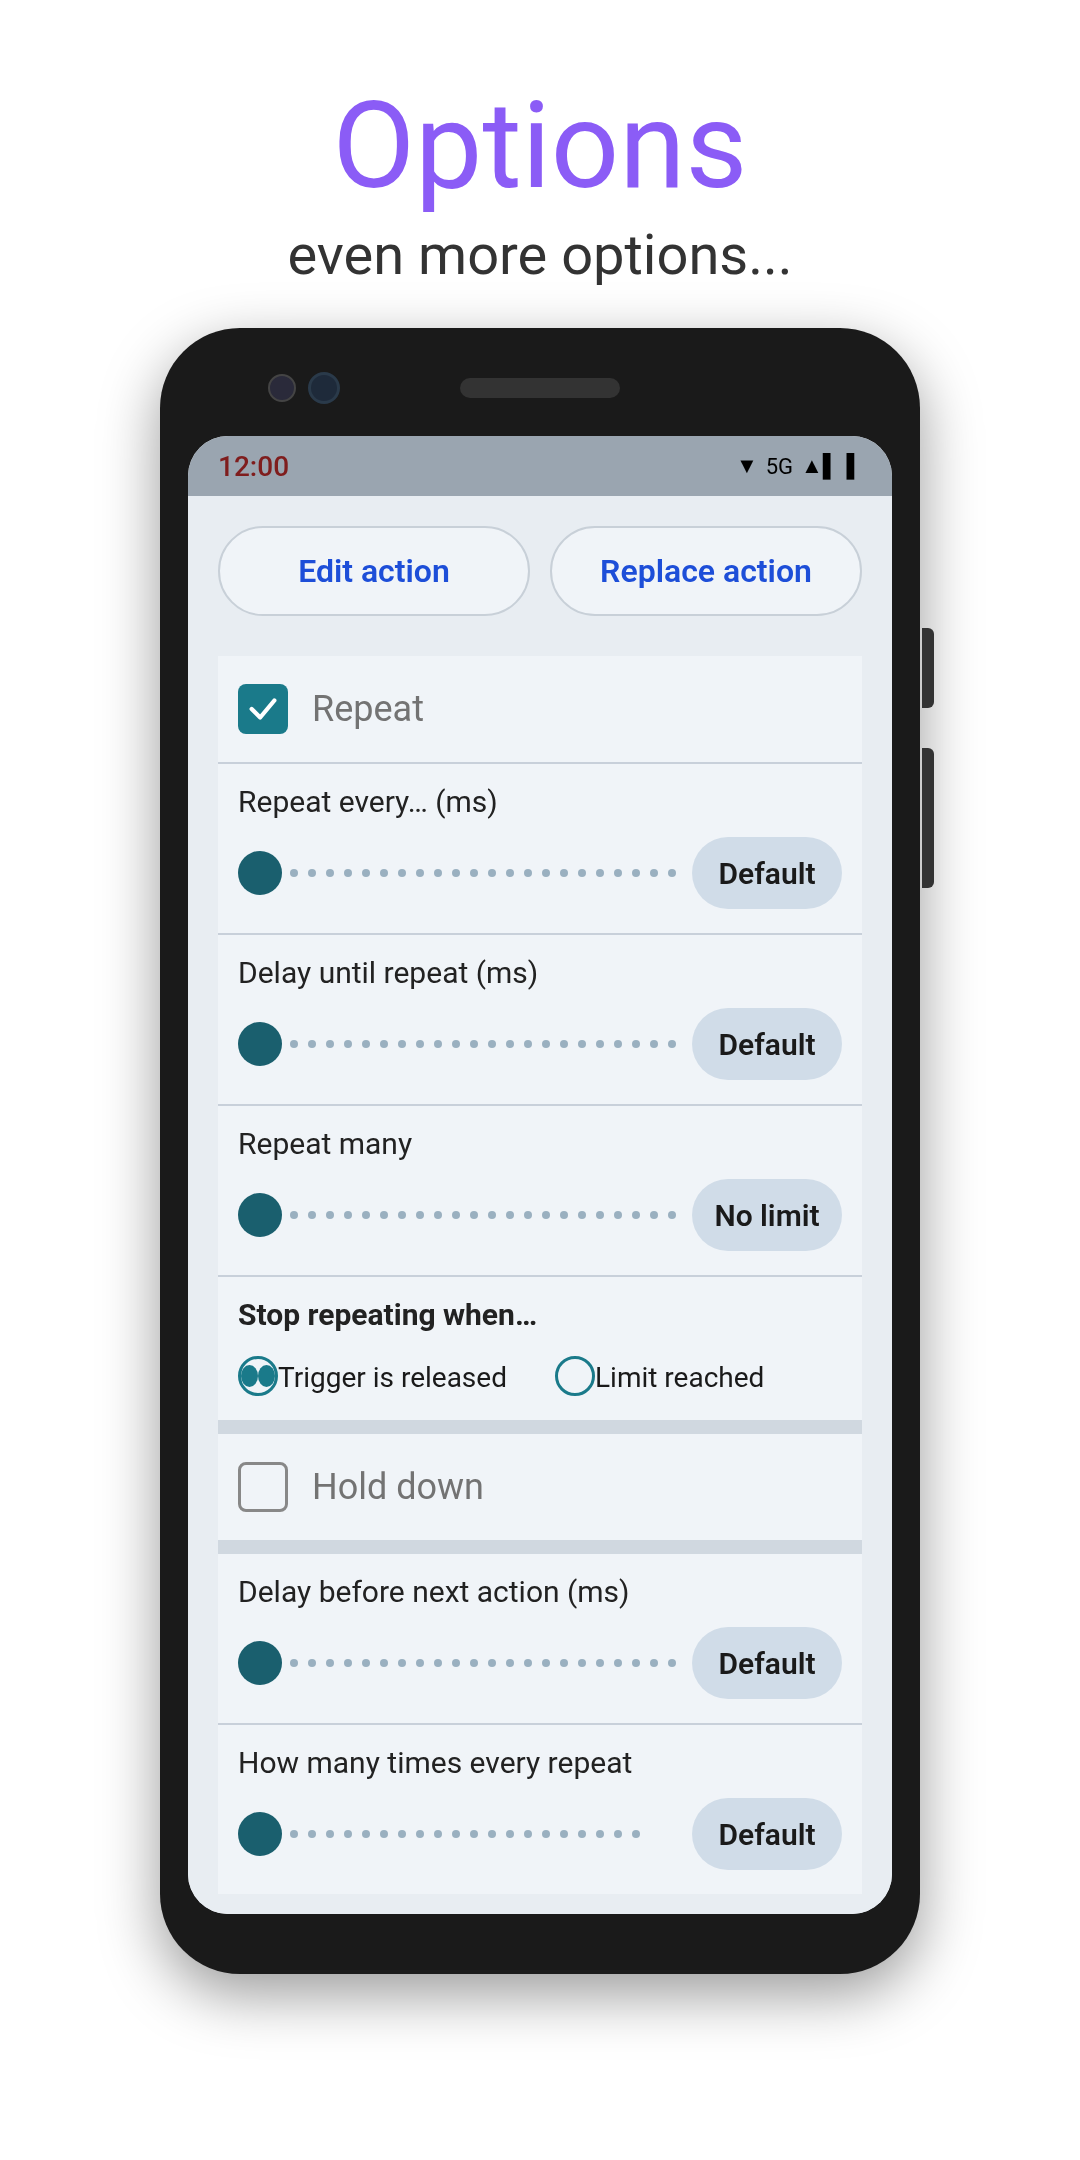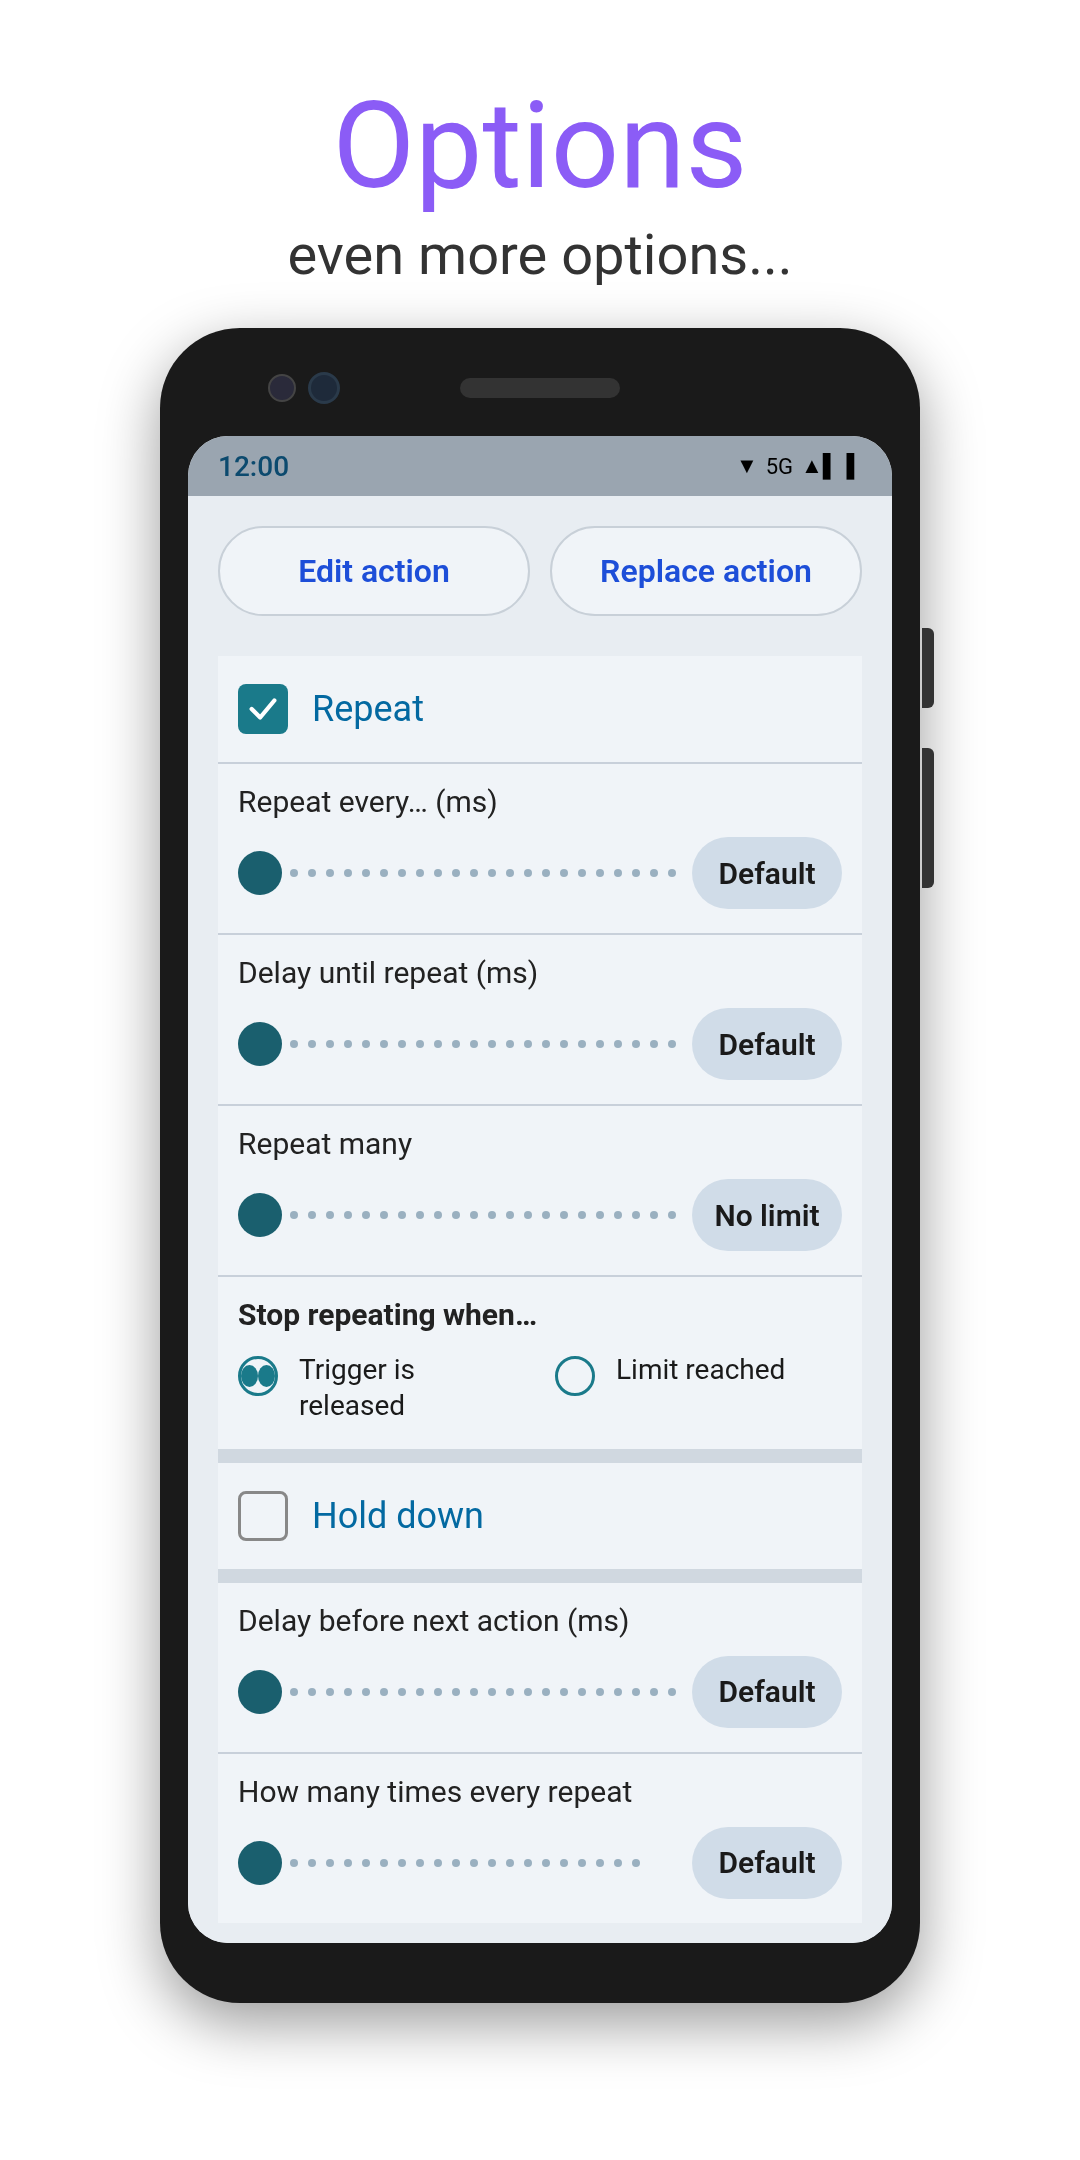--- a/index.html
+++ b/index.html
@@ -97,21 +97,21 @@
       background: #9aa5b0;
       display: flex;
       justify-content: space-between;
       align-items: center;
       padding: 12px 30px;
       height: 60px;
     }
     .status-time {
       font-size: 28px;
       font-weight: 500;
-      color: #0c4a6e;
+      color: #7f1d1d;
     }
     .status-icons {
       display: flex;
       align-items: center;
       gap: 8px;
     }
     .status-icons span {
       font-size: 22px;
       color: #000;
     }
@@ -170,21 +170,21 @@
     .checkbox-empty {
       width: 50px;
       height: 50px;
       border: 3px solid #888;
       border-radius: 8px;
       background: transparent;
       flex-shrink: 0;
     }
     .checkbox-label {
       font-size: 36px;
-      color: #0369a1;
+      color: #737373;
     }
 
     
     .divider {
       height: 2px;
       background: #c8d0da;
       margin: 0 0;
     }
 
     
@@ -256,22 +256,22 @@
       color: #222;
       margin-bottom: 20px;
     }
     .radio-row {
       display: flex;
       align-items: flex-start;
       gap: 30px;
     }
     .radio-item {
       display: flex;
-      align-items: flex-start;
-      gap: 21px;
+      align-items: flex-end;
+      gap: 0;
       flex: 1;
     }
     .radio-circle {
       width: 40px;
       height: 40px;
       border-radius: 50%;
       border: 3px solid #1a7a8a;
       display: flex;
       align-items: center;
       justify-content: center;

